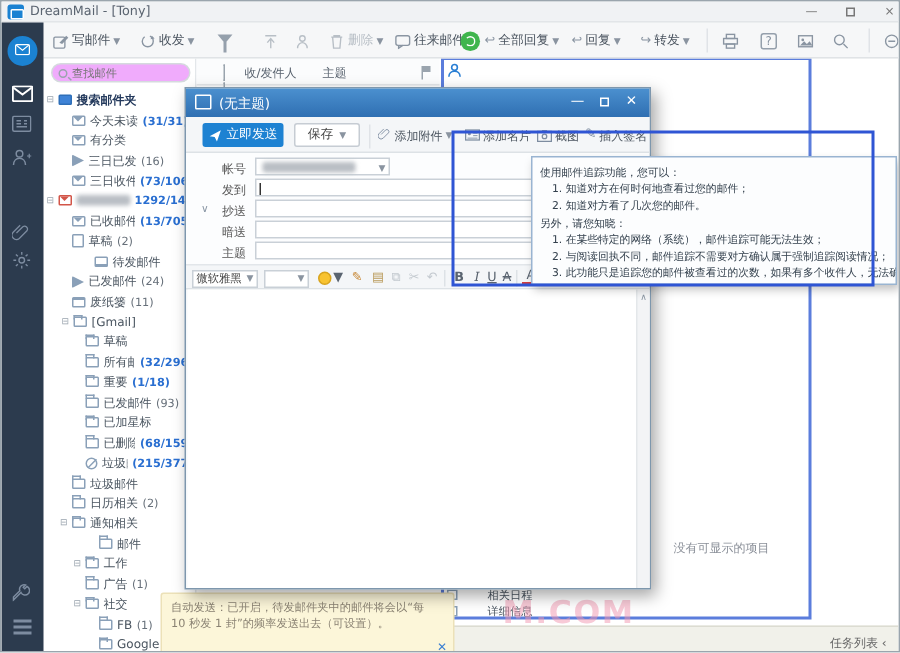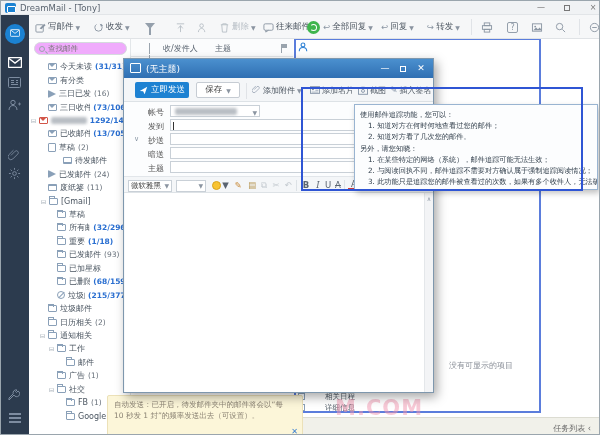--- a/index.html
+++ b/index.html
@@ -307,20 +307,25 @@
     <span class="ham" style="top:402px"></span>
     <span class="ham" style="top:406px"></span>
   </div>
 
   <div class="abs" id="sidecol">
     <div id="searchbox">
       <span class="mag"></span>
       <input placeholder="查找邮件" style="">
     </div>
     <div id="tree">
+        <div class="trow" style="padding-left: 2px;">
+          <span class="exp">⊟</span>
+          <span class="tic search"></span>
+          <span class="lab bold">搜索邮件夹</span>
+        </div>
         <div class="trow" style="padding-left: 11px;">
           <span class="noexp"></span>
           <span class="tic env"></span>
           <span class="lab">今天未读</span>
           <span class="cnt blue">(31/31)</span>
         </div>
         <div class="trow" style="padding-left: 11px;">
           <span class="noexp"></span>
           <span class="tic env"></span>
           <span class="lab">有分类</span>
@@ -426,29 +431,29 @@
           <span class="noexp"></span>
           <span class="tic folder"></span>
           <span class="lab">日历相关</span>
           <span class="cnt">(2)</span>
         </div>
         <div class="trow" style="padding-left: 11px;">
           <span class="exp">⊟</span>
           <span class="tic folder"></span>
           <span class="lab">通知相关</span>
         </div>
+        <div class="trow" style="padding-left: 29px;">
+          <span class="noexp"></span>
+          <span class="tic folder"></span>
+          <span class="lab">邮件</span>
+        </div>
         <div class="trow" style="padding-left: 20px;">
           <span class="exp">⊟</span>
           <span class="tic folder"></span>
           <span class="lab">工作</span>
-        </div>
-        <div class="trow" style="padding-left: 29px;">
-          <span class="noexp"></span>
-          <span class="tic folder"></span>
-          <span class="lab">邮件</span>
         </div>
         <div class="trow" style="padding-left: 20px;">
           <span class="noexp"></span>
           <span class="tic folder"></span>
           <span class="lab">广告</span>
           <span class="cnt">(1)</span>
         </div>
         <div class="trow" style="padding-left: 20px;">
           <span class="exp">⊟</span>
           <span class="tic folder"></span>

